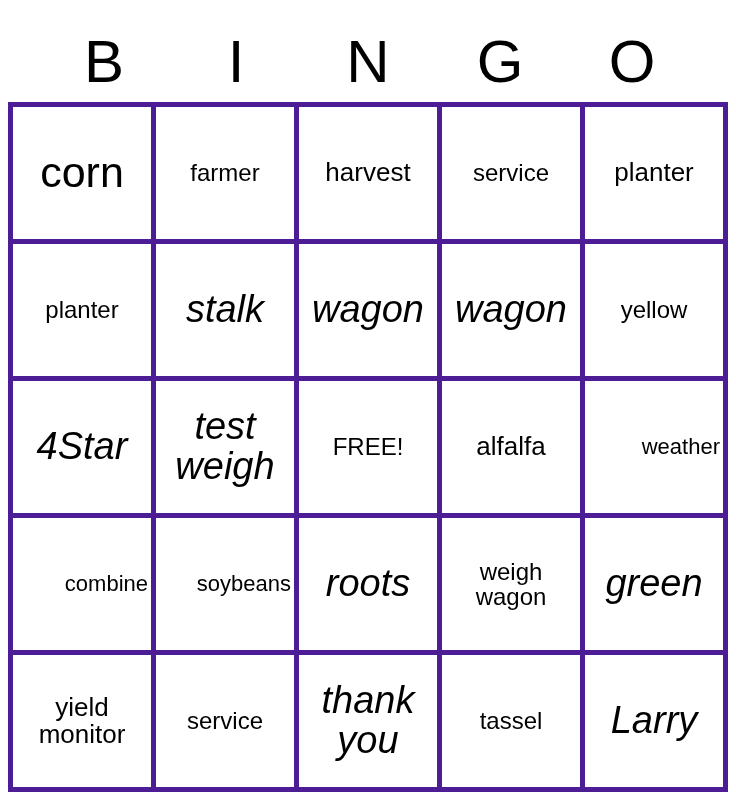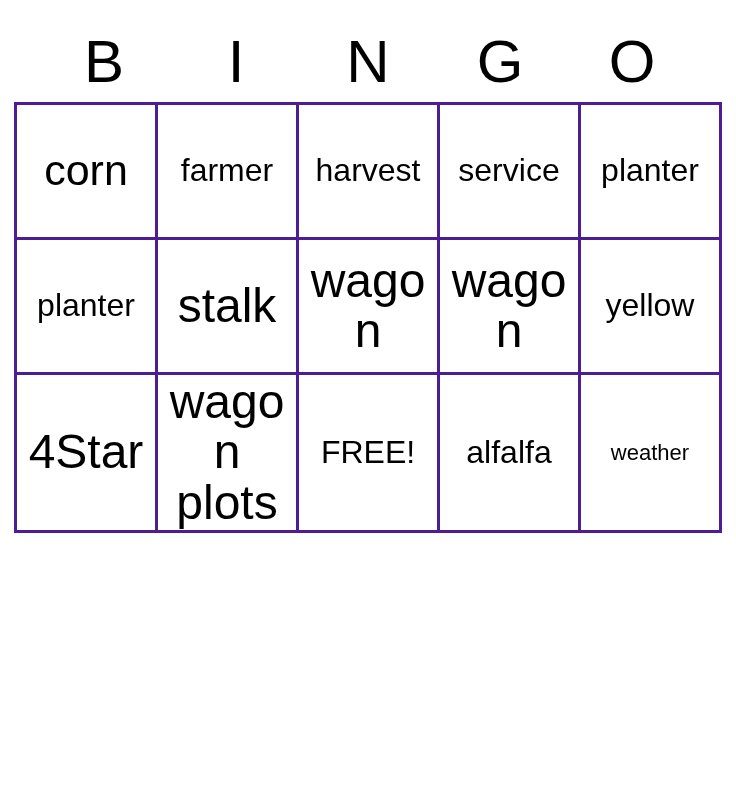--- a/index.html
+++ b/index.html
@@ -35,40 +35,40 @@
     font-weight: normal;
     font-family: "Liberation Sans", sans-serif;
   }
   #grid {
     width: 660px;
     margin: 8px auto 0 auto;
     border-collapse: collapse;
     table-layout: fixed;
   }
   #grid td {
-    border: 3px solid #4c1d95;
+    border: 5px solid #4c1d95;
     width: 132px;
     height: 128px;
     padding: 2px 3px;
     text-align: center;
     vertical-align: middle;
     overflow: hidden;
     word-wrap: break-word;
   }
   .cell-text {
     display: block;
     line-height: 1.05;
     font-family: "Liberation Sans", sans-serif;
   }
   
   .sz-xl { font-size: 43px; }
-  .sz-lg { font-size: 48px; }
-  .sz-md { font-size: 32px; }
-  .sz-sm { font-size: 32px; text-align: center; }
-  .sz-xs { font-size: 22px; }
+  .sz-lg { font-size: 38px; font-style: italic; }
+  .sz-md { font-size: 24px; }
+  .sz-sm { font-size: 26px; text-align: center; }
+  .sz-xs { font-size: 22px; text-align: right; }
 </style>
 </head>
 <body>
 
 <div id="card">
 
   <div id="header">
     <div class="header-letter">B</div>
     <div class="header-letter">I</div>
     <div class="header-letter">N</div>
@@ -110,28 +110,62 @@
           </td>
         <td>
             <span class="cell-text sz-md">yellow</span>
           </td>
       </tr>
       <tr>
         <td>
             <span class="cell-text sz-lg">4Star</span>
           </td>
         <td>
-            <span class="cell-text sz-lg">wagon plots</span>
+            <span class="cell-text sz-lg">test weigh</span>
           </td>
         <td>
             <span class="cell-text sz-md">FREE!</span>
           </td>
         <td>
             <span class="cell-text sz-sm">alfalfa</span>
           </td>
         <td>
             <span class="cell-text sz-xs">weather</span>
           </td>
       </tr>
+      <tr>
+        <td>
+            <span class="cell-text sz-xs">combine</span>
+          </td>
+        <td>
+            <span class="cell-text sz-xs">soybeans</span>
+          </td>
+        <td>
+            <span class="cell-text sz-lg">roots</span>
+          </td>
+        <td>
+            <span class="cell-text sz-md">weigh wagon</span>
+          </td>
+        <td>
+            <span class="cell-text sz-lg">green</span>
+          </td>
+      </tr>
+      <tr>
+        <td>
+            <span class="cell-text sz-sm">yield monitor</span>
+          </td>
+        <td>
+            <span class="cell-text sz-md">service</span>
+          </td>
+        <td>
+            <span class="cell-text sz-lg">thank you</span>
+          </td>
+        <td>
+            <span class="cell-text sz-md">tassel</span>
+          </td>
+        <td>
+            <span class="cell-text sz-lg">Larry</span>
+          </td>
+      </tr>
     </tbody>
   </table>
 
 </div>
 
 </body></html>

